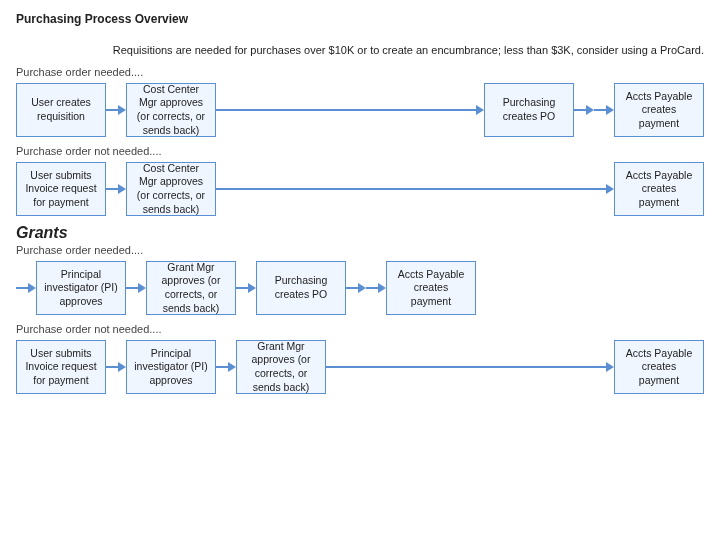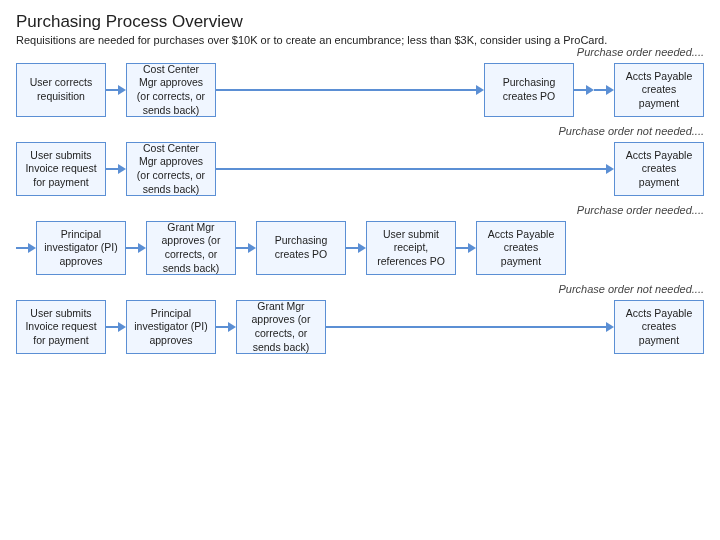--- a/index.html
+++ b/index.html
@@ -6,34 +6,33 @@
     body {
       font-family: Arial, sans-serif;
       background: #fff;
       width: 720px;
       min-height: 540px;
       padding: 12px 16px;
       font-size: 11px;
       color: #222;
     }
     h1 {
-      font-size: 17px;
-      font-weight: normal;
-      margin-bottom: 2px;
+      font-size: 12px;
+      font-weight: bold;
+      margin-bottom: 18px;
     }
     .subtitle {
       font-size: 11px;
-      margin-bottom: 0;
+      margin-bottom: 10px;
+      text-align: right;
     }
     .italic-sub {
-      font-style: italic;
       font-size: 11px;
       margin-bottom: 5px;
       color: #444;
-      text-align: right;
     }
     .grants-heading {
       font-size: 16px;
       font-style: italic;
       font-weight: bold;
       margin-top: 8px;
       margin-bottom: 2px;
     }
     .flow-row {
       display: flex;
@@ -80,21 +79,21 @@
 </head>
 <body>
 
 <h1>Purchasing Process Overview</h1>
 <p class="subtitle">Requisitions are needed for purchases over $10K or to create an encumbrance; less than $3K, consider using a ProCard.</p>
 
 <div id="app">
     <div class="section-block">
       <div class="italic-sub">Purchase order needed....</div>
       <div class="flow-row">
-        <div class="box">User corrects requisition</div>
+        <div class="box">User creates requisition</div>
         <div class="arrow-long-wrap" style="width: 20px; flex: 0 0 auto;">
           <div class="arrow-line"></div>
           <div class="arrow-head"></div>
         </div>
         <div class="box">Cost Center Mgr approves (or corrects, or sends back)</div>
         <div class="arrow-long-wrap" style="flex: 1 1 0%;">
           <div class="arrow-line"></div>
           <div class="arrow-head"></div>
         </div>
         <div class="box">Purchasing creates PO</div>
@@ -118,20 +117,21 @@
           <div class="arrow-head"></div>
         </div>
         <div class="box">Cost Center Mgr approves (or corrects, or sends back)</div>
         <div class="arrow-long-wrap" style="flex: 1 1 0%;">
           <div class="arrow-line"></div>
           <div class="arrow-head"></div>
         </div>
         <div class="box">Accts Payable creates payment</div>
       </div>
     </div>
+    <div class="grants-heading">Grants</div>
     <div class="section-block">
       <div class="italic-sub">Purchase order needed....</div>
       <div class="flow-row">
         <div class="arrow-long-wrap" style="width: 20px; flex: 0 0 auto;">
           <div class="arrow-line"></div>
           <div class="arrow-head"></div>
         </div>
         <div class="box">Principal investigator (PI) approves</div>
         <div class="arrow-long-wrap" style="width: 20px; flex: 0 0 auto;">
           <div class="arrow-line"></div>
@@ -140,21 +140,20 @@
         <div class="box">Grant Mgr approves (or corrects, or sends back)</div>
         <div class="arrow-long-wrap" style="width: 20px; flex: 0 0 auto;">
           <div class="arrow-line"></div>
           <div class="arrow-head"></div>
         </div>
         <div class="box">Purchasing creates PO</div>
         <div class="arrow-long-wrap" style="width: 20px; flex: 0 0 auto;">
           <div class="arrow-line"></div>
           <div class="arrow-head"></div>
         </div>
-        <div class="box">User submit receipt, references PO</div>
         <div class="arrow-long-wrap" style="width: 20px; flex: 0 0 auto;">
           <div class="arrow-line"></div>
           <div class="arrow-head"></div>
         </div>
         <div class="box">Accts Payable creates payment</div>
       </div>
     </div>
     <div class="section-block">
       <div class="italic-sub">Purchase order not needed....</div>
       <div class="flow-row">

